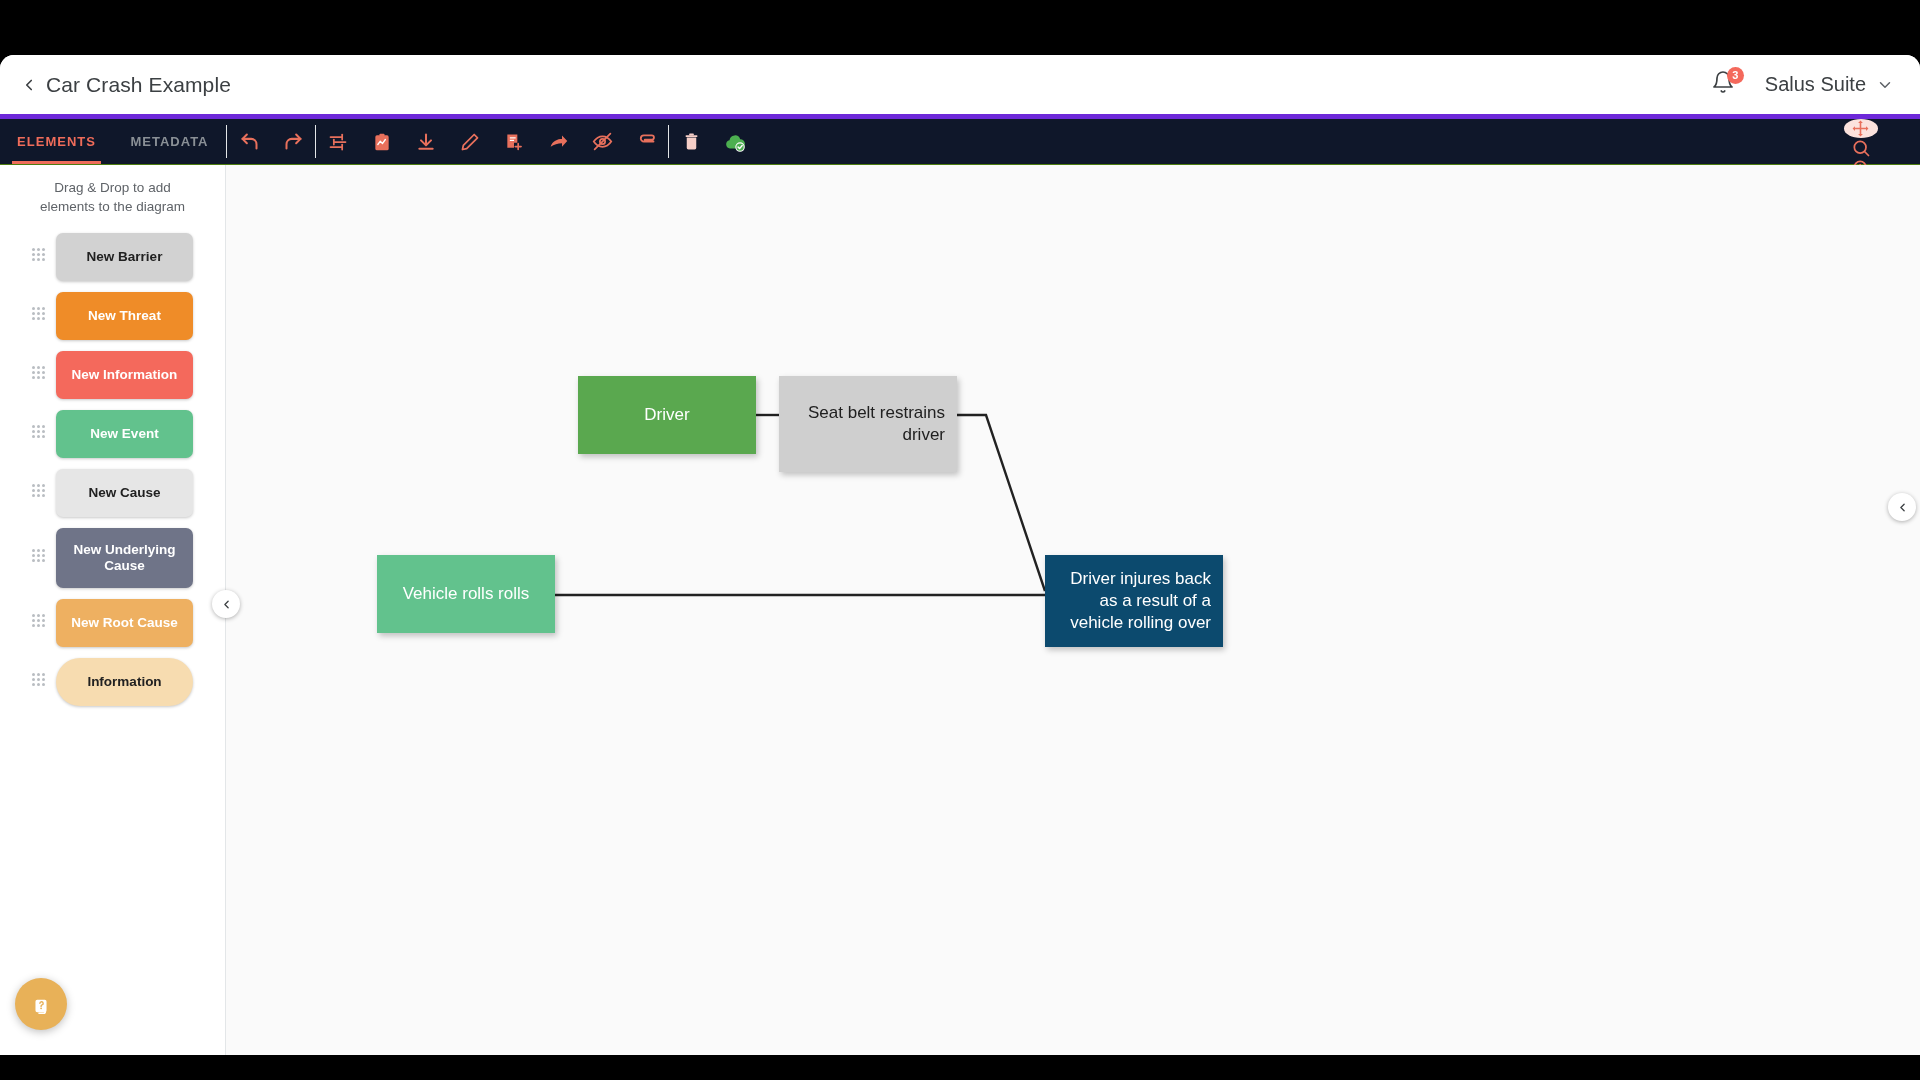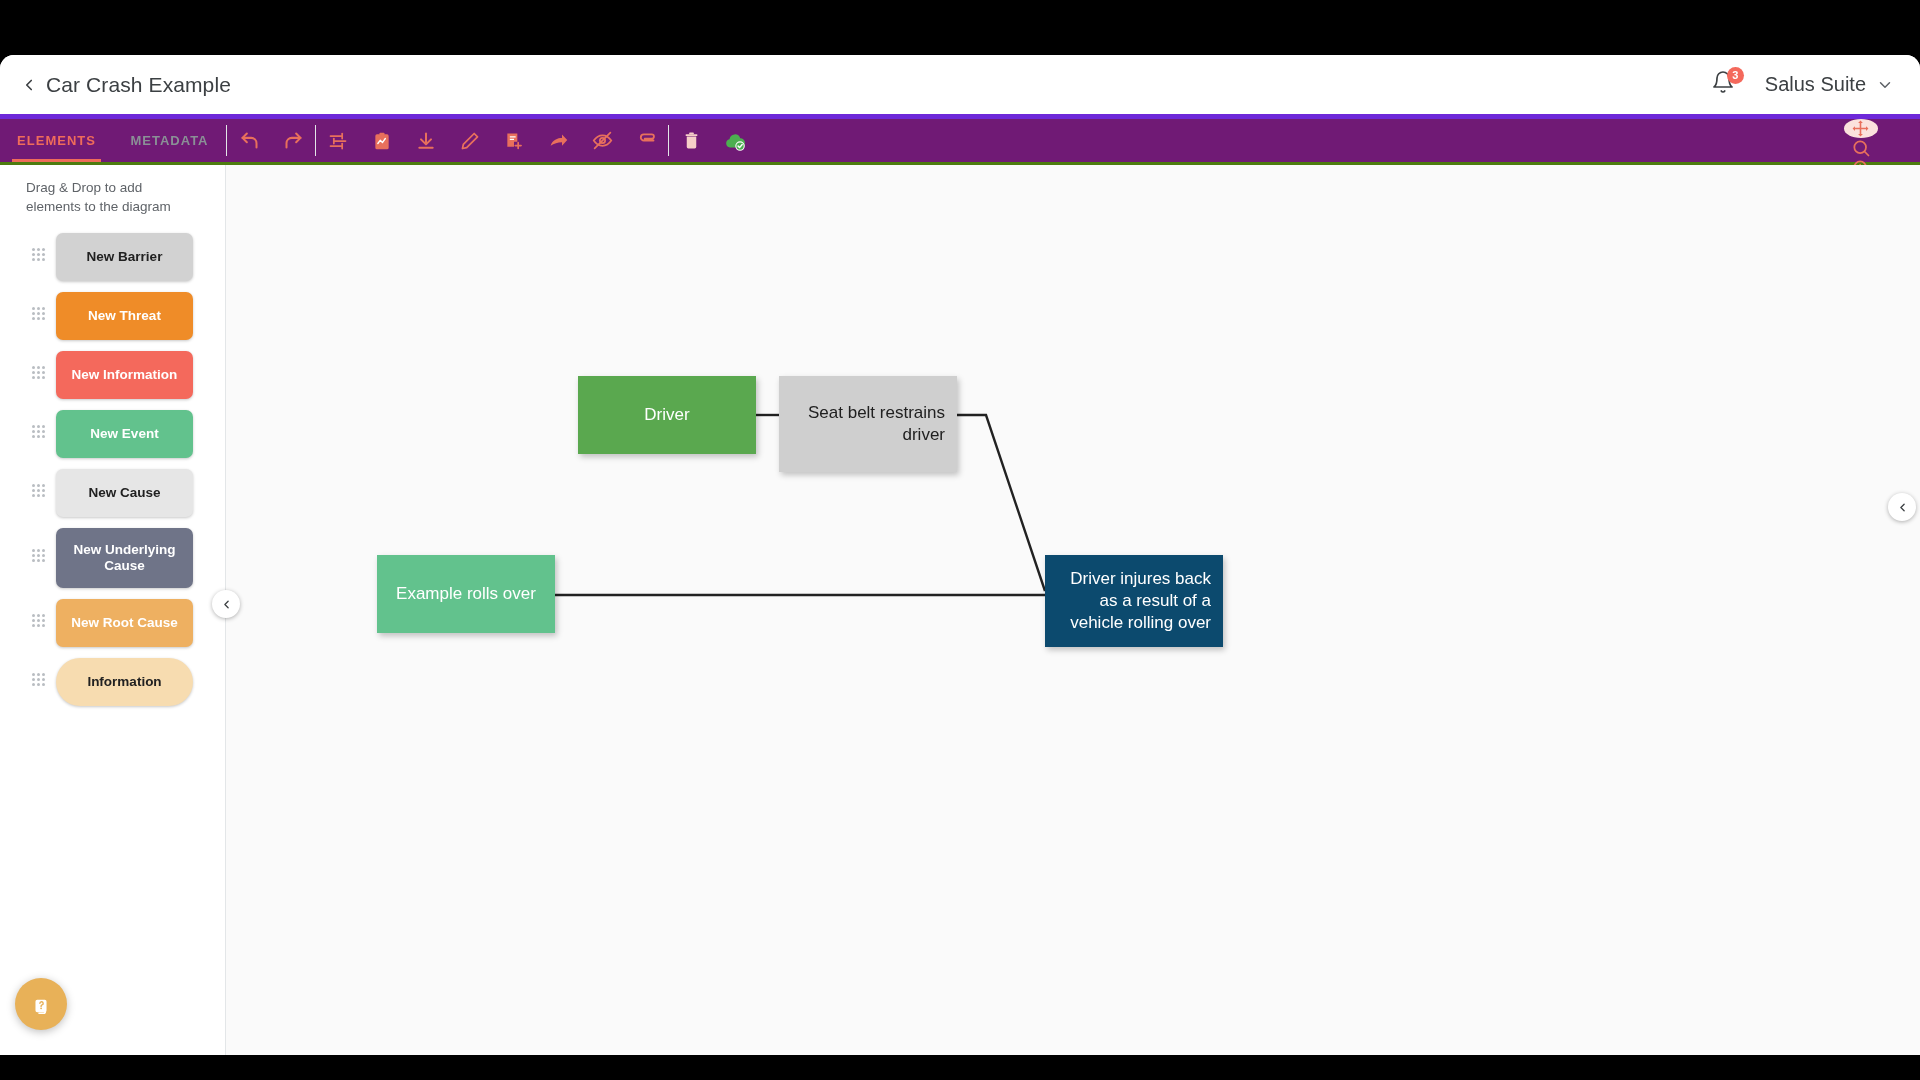--- a/index.html
+++ b/index.html
@@ -41,22 +41,22 @@
     min-width: 17px; height: 17px; border-radius: 9px;
     background: #f4695c; color: #fff; font-size: 11px; font-weight: 700;
     display: flex; align-items: center; justify-content: center; padding: 0 4px;
   }
   #suite-name { font-size: 20px; color: #3c4043; }
   #suite-chev { color: #5f6368; display: flex; align-items: center; cursor: pointer; }
 
   
   #toolrow {
     position: absolute; left: 0; top: 64px; width: 1920px; height: 46px;
-    background: #701a75; display: flex; align-items: stretch;
-    border-bottom: 3px solid #4d7c0f;
+    background: #0f172a; display: flex; align-items: stretch;
+    border-bottom: 1px solid #4d7c0f;
   }
   #tabs { width: 226px; display: flex; align-items: stretch; }
   .tab {
     flex: 1; display: flex; align-items: center; justify-content: center;
     font-size: 13px; font-weight: 700; letter-spacing: 1px; cursor: pointer;
     color: #8a9096; position: relative;
   }
   .tab.active { color: #ef6c5a; }
   .tab.active::after {
     content: ""; position: absolute; left: 12px; right: 12px; bottom: 0;
@@ -77,21 +77,21 @@
     font-size: 12px; font-weight: 700; letter-spacing: 1.2px;
     border-radius: 16px; padding: 8px 18px; cursor: pointer;
   }
 
   
   #sidebar {
     position: absolute; left: 0; top: 110px; width: 226px; height: 890px;
     background: #fff; border-right: 1px solid #e3e6e8;
   }
   #palette-hint {
-    text-align: left; font-size: 13.5px; color: #5f6368;
+    text-align: center; font-size: 13.5px; color: #5f6368;
     padding: 14px 26px 6px; line-height: 1.38;
   }
   .pal-row { display: flex; align-items: center; padding: 0 32px; margin-top: 11px; }
   .drag-dots {
     width: 14px; height: 18px; display: grid;
     grid-template-columns: repeat(3, 3px); grid-template-rows: repeat(3, 3px);
     gap: 2px; margin-right: 10px; cursor: grab; flex: none;
   }
   .drag-dots i { background: #b9bdc2; border-radius: 50%; display: block; width: 3px; height: 3px; }
   .pal-chip {
@@ -439,21 +439,21 @@
     <svg width="1694" height="890" style="position:absolute;left:0;top:0">
       <polyline points="530,250 553,250" fill="none" stroke="#222" stroke-width="2.4"></polyline>
       <polyline points="731,250 760,250 819,426" fill="none" stroke="#222" stroke-width="2.4"></polyline>
       <polyline points="329,430 819,430" fill="none" stroke="#222" stroke-width="2.4"></polyline>
     </svg>
 
     <div class="node" style="left:352px;top:211px;width:178px;height:78px;background:#5aa84f;color:#fff;font-size:17px">Driver</div>
 
     <div class="node" style="left:553px;top:211px;width:178px;height:96px;background:#cfcfcf;color:#212121;font-size:17px">Seat belt restrains driver</div>
 
-    <div class="node" style="left:151px;top:390px;width:178px;height:78px;background:#62c28d;color:#fff;font-size:17px">Example rolls over</div>
+    <div class="node" style="left:151px;top:390px;width:178px;height:78px;background:#62c28d;color:#fff;font-size:17px">Vehicle rolls rolls</div>
 
     <div class="node" style="left:819px;top:390px;width:178px;height:92px;background:#0c4a6e;color:#fff;font-size:17px">Driver injures back as a result of a vehicle rolling over</div>
 
     <div class="collapse-handle" style="right:4px; top:328px">
       <svg width="13" height="13" viewBox="0 0 24 24" fill="none" stroke="currentColor" stroke-width="2.4" stroke-linecap="round" stroke-linejoin="round">
           <polyline points="15 18 9 12 15 6"></polyline>
         </svg>
     </div>
   </div>
 

